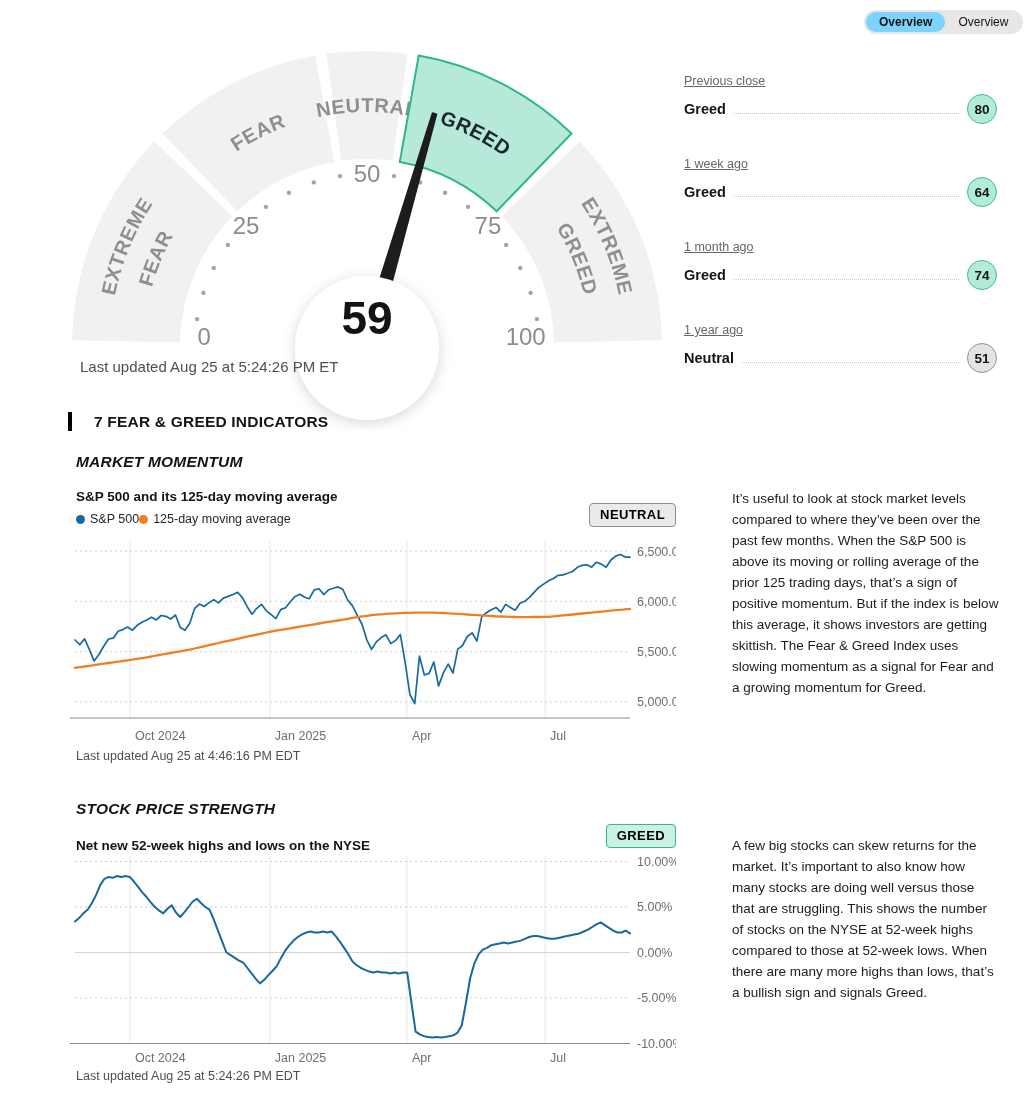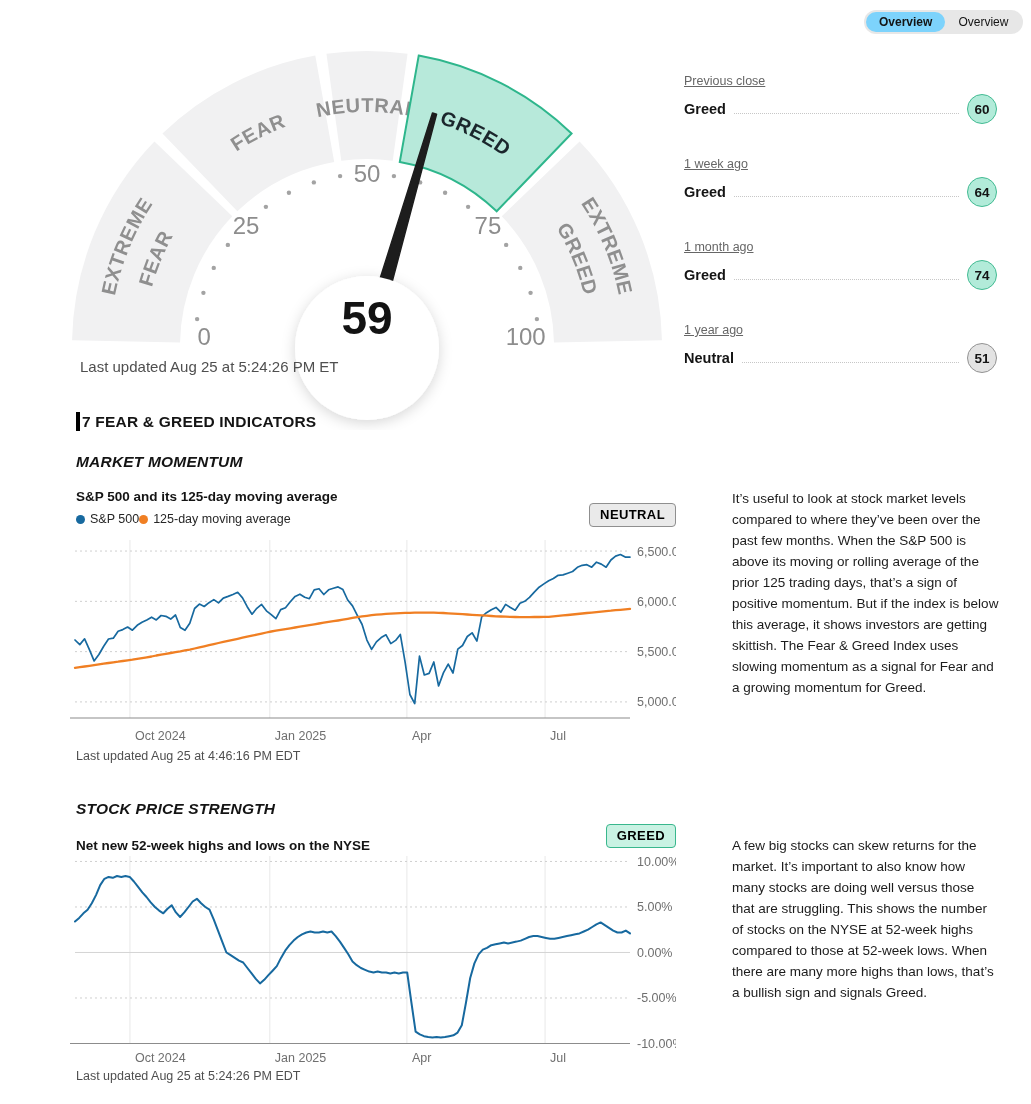--- a/index.html
+++ b/index.html
@@ -19,21 +19,21 @@
   .history{position:absolute;left:684px;top:74px;width:313px;}
   .hitem{margin-bottom:33px;}
   .period{font-size:12.5px;color:#666;margin-bottom:6px;text-decoration:underline;}
   .hrow{display:flex;align-items:center;}
   .rating{font-size:14.5px;font-weight:bold;color:#141414;}
   .leader{flex:1;border-bottom:1px dotted #c7c7c7;margin:0 8px;height:1px;position:relative;top:4px;}
   .score{width:28px;height:28px;border-radius:50%;display:flex;align-items:center;justify-content:center;font-weight:bold;font-size:13.5px;border:1.5px solid;color:#141414;flex:0 0 auto;}
   .tone-greed-circle{background:#b2ebd9;border-color:#43bb93;}
   .tone-neutral-circle{background:#e3e3e3;border-color:#939393;}
   
-  .section-head{position:absolute;left:76px;top:412px;display:flex;align-items:center;gap:2px;}
+  .section-head{position:absolute;left:68px;top:412px;display:flex;align-items:center;gap:22px;}
   .section-head .bar{width:4px;height:19px;background:#000;}
   .section-head h2{margin:0;font-size:15.5px;letter-spacing:.2px;}
   .ind-title{position:absolute;font-size:15.5px;font-weight:bold;letter-spacing:.2px;font-style:italic;}
   .chart-title{position:absolute;font-size:13.5px;font-weight:bold;}
   .legend{position:absolute;left:76px;top:512px;display:flex;gap:0;align-items:center;font-size:12.5px;color:#262626;}
   .legend .dot{width:9px;height:9px;border-radius:50%;display:inline-block;margin-right:5px;position:relative;top:1px;}
   .tag{position:absolute;font-size:13px;font-weight:bold;border:1.5px solid;border-radius:4px;padding:3px 10px 4px;letter-spacing:.4px;color:#000;}
   .tag-neutral{background:#eaeaea;border-color:#8f8f8f;}
   .tag-greed{background:#c9f2e3;border-color:#39b78d;}
   .chart{position:absolute;left:60px;}
@@ -99,21 +99,21 @@
     <text x="307" y="304" text-anchor="middle" font-size="46" font-weight="bold" fill="#131313">59</text>
   </svg>
 <div class="gauge-updated">Last updated Aug 25 at 5:24:26 PM ET</div>
 
 <div class="history">
   <div class="hitem">
     <div class="period">Previous close</div>
     <div class="hrow">
       <span class="rating">Greed</span>
       <span class="leader"></span>
-      <span class="score tone-greed-circle">60</span>
+      <span class="score tone-greed-circle">80</span>
     </div>
   </div>
   <div class="hitem">
     <div class="period">1 week ago</div>
     <div class="hrow">
       <span class="rating">Greed</span>
       <span class="leader"></span>
       <span class="score tone-greed-circle">64</span>
     </div>
   </div>

